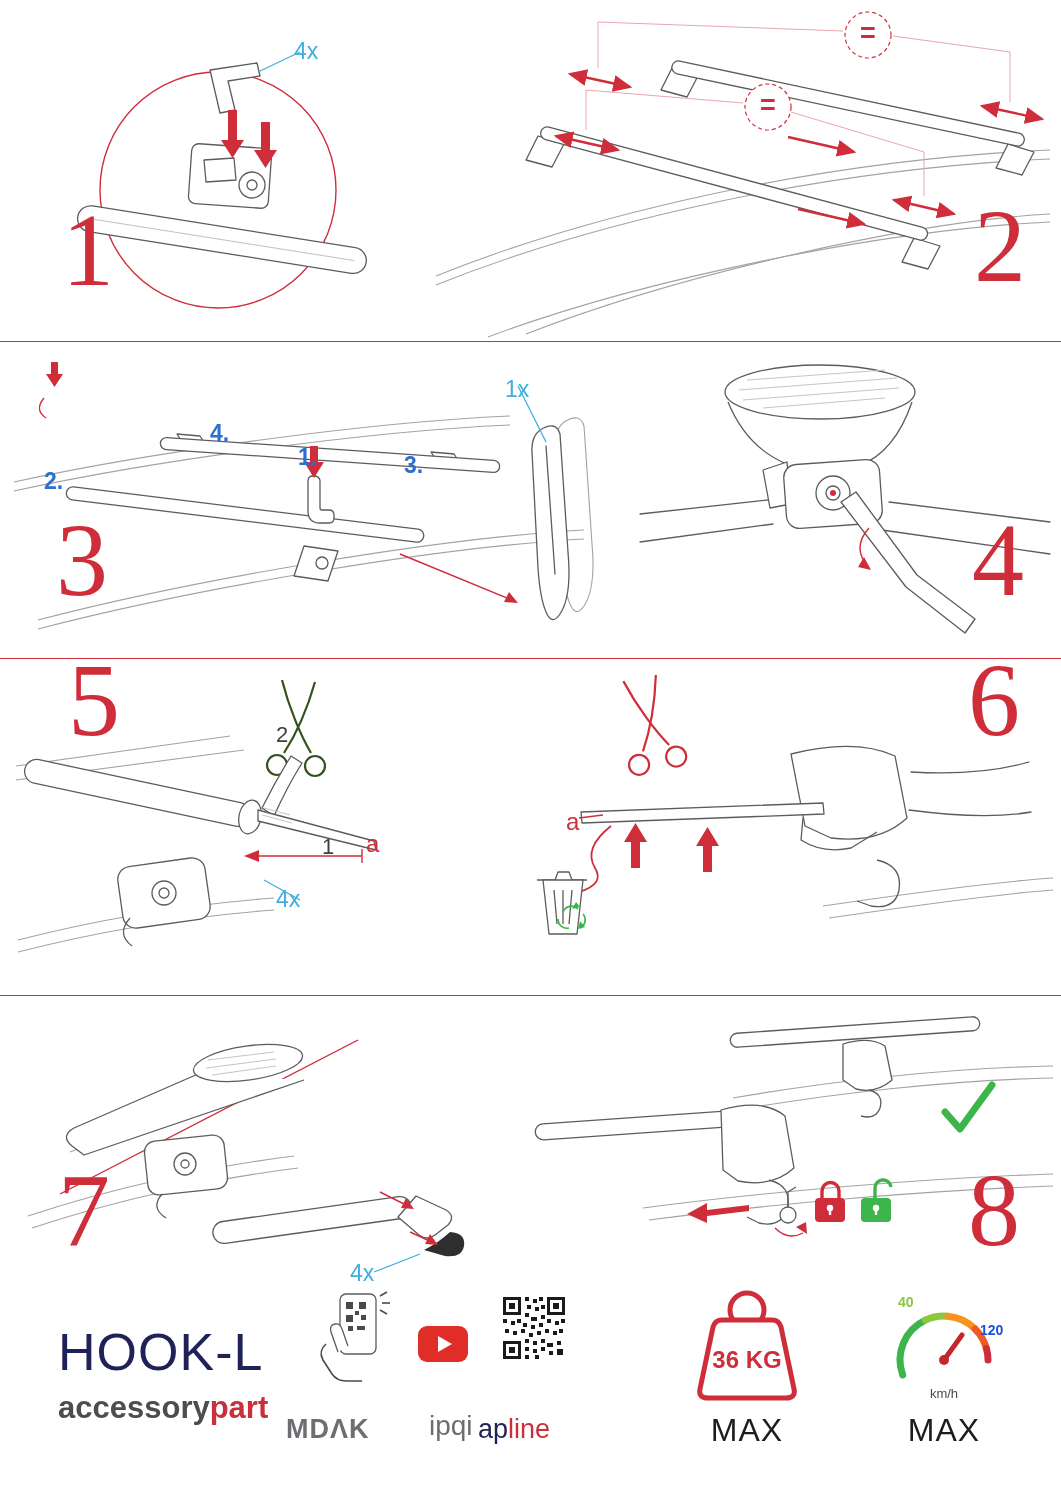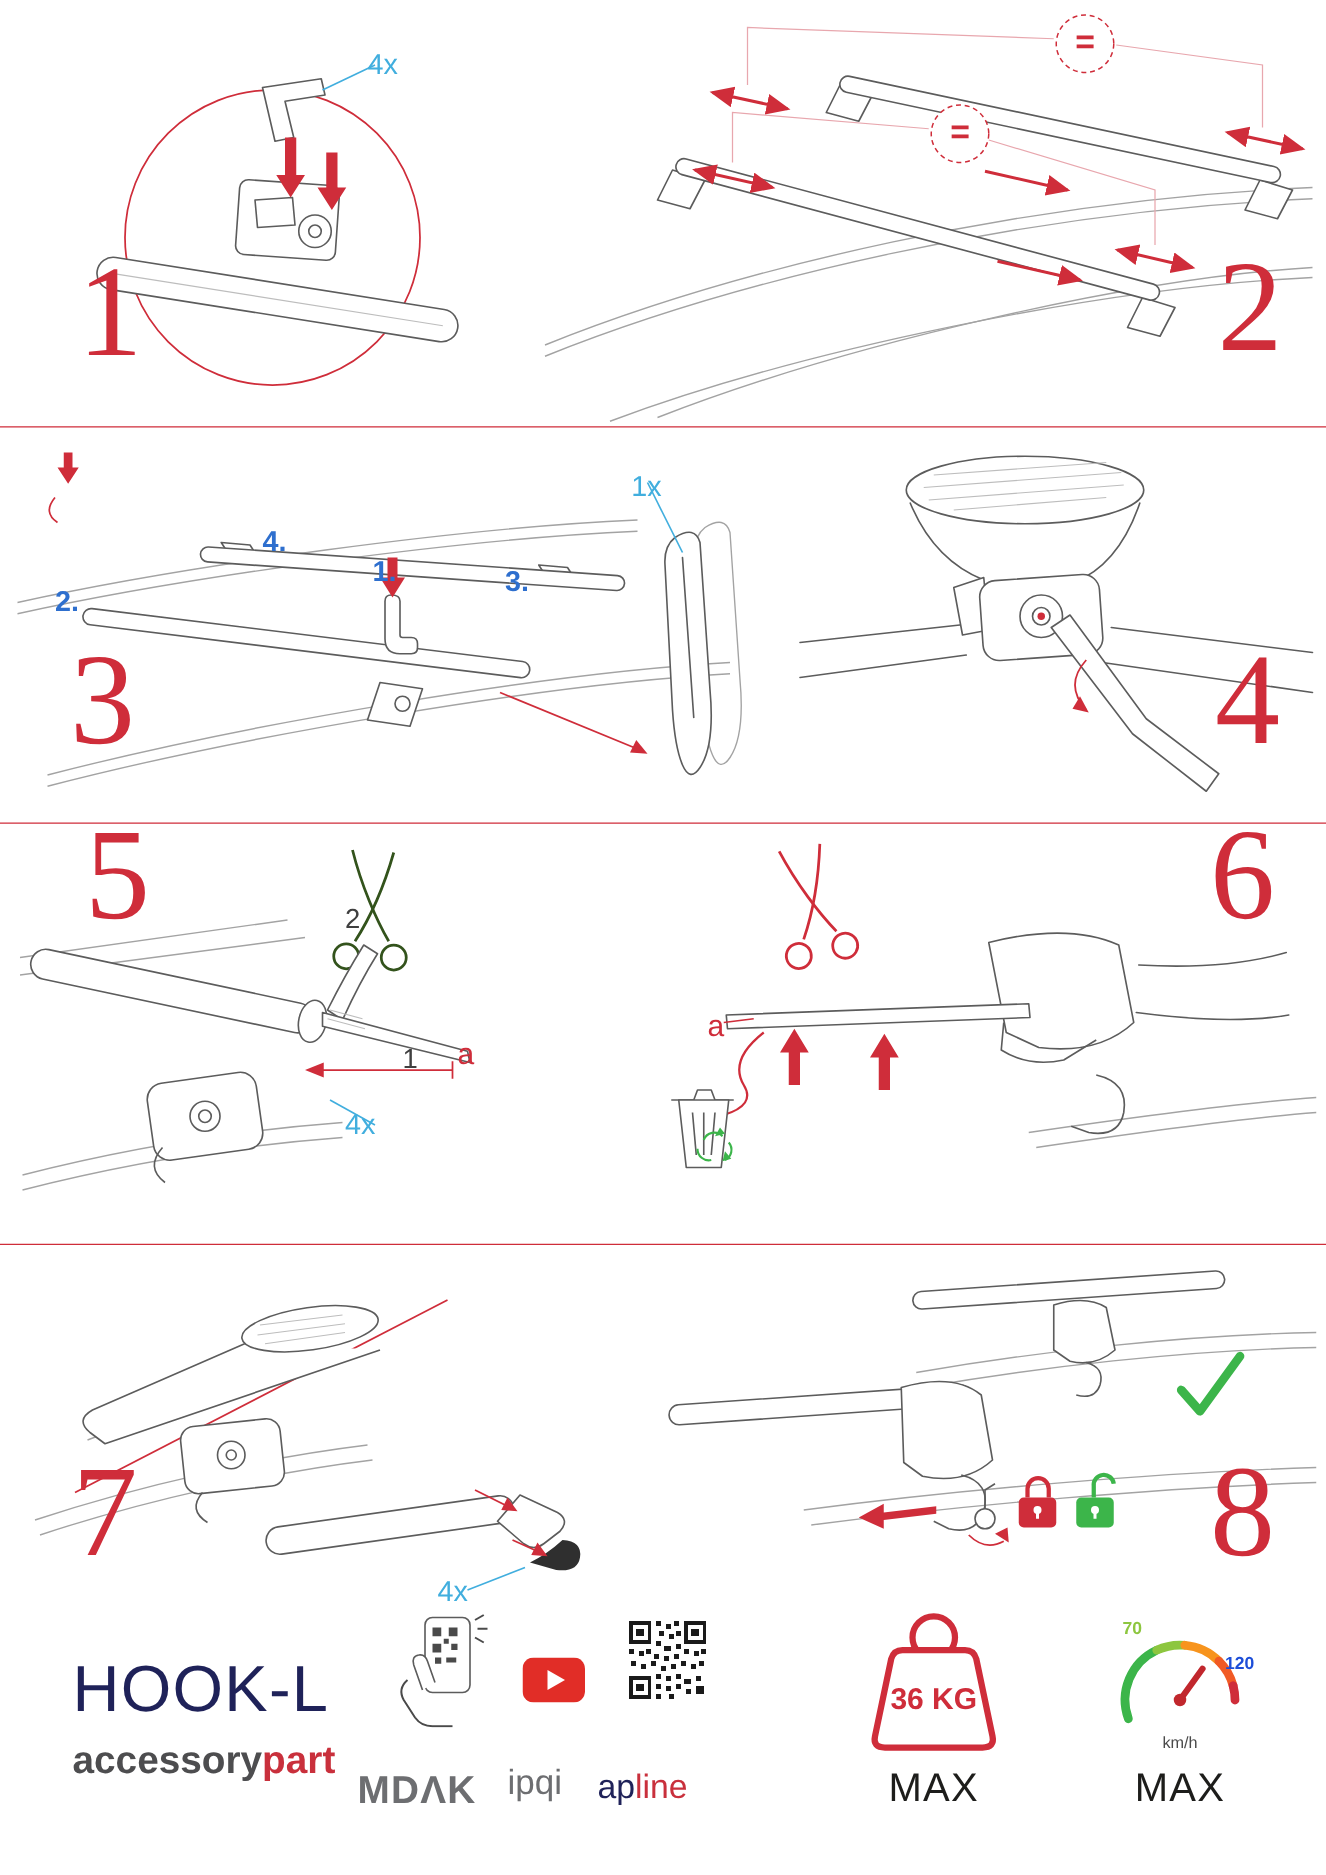--- a/index.html
+++ b/index.html
@@ -469,22 +469,22 @@
           <rect x="32" y="54" width="4" height="4"></rect>
           <rect x="40" y="52" width="4" height="4"></rect>
         <rect x="48" y="56" width="4" height="4"></rect>
           <rect x="56" y="54" width="6" height="6"></rect>
         <rect x="24" y="60" width="4" height="4"></rect>
           <rect x="34" y="60" width="4" height="4"></rect>
       </g>
     </svg>
   </div>
 
-  <div class="logo" style="left:286px;top:1414px;font-size:31px">MDΛK</div>
-  <div class="logo-light" style="left:406px;top:1410px;font-size:28px">ipqi</div>
+  <div class="logo" style="left:286px;top:1414px;font-size:27px">MDΛK</div>
+  <div class="logo-light" style="left:429px;top:1410px;font-size:28px">ipqi</div>
   <div class="logo-ap" style="left:478px;top:1414px;font-size:27px">
     <span class="ap">ap</span><span class="line">line</span>
   </div>
 
   <div class="abs" style="left:692px;top:1286px;width:110px;height:124px">
     <svg viewBox="0 0 110 124">
       <circle cx="55" cy="24" r="17" fill="none" stroke="#cf2d3a" stroke-width="5"></circle>
       <path d="M30 34 h50 q7 0 9 7 l13 62 q2 9 -8 9 h-78 q-10 0 -8 -9 l13 -62 q2 -7 9 -7 z" fill="#fff" stroke="#cf2d3a" stroke-width="5" stroke-linejoin="round"></path>
     </svg>
   </div>
@@ -497,18 +497,18 @@
         <path d="M20.7 87 A44 44 0 0 1 43.4 32.1" stroke="#3cb54a"></path>
         <path d="M43.4 32.1 A44 44 0 0 1 65.8 28.2" stroke="#8dc63f"></path>
         <path d="M65.8 28.2 A44 44 0 0 1 93.1 40.9" stroke="#f7941d"></path>
         <path d="M93.1 40.9 A44 44 0 0 1 104.5 60.6" stroke="#f15a24"></path>
       </g>
       <path d="M104.5 60.6 A44 44 0 0 1 106 72" fill="none" stroke="#cf2d3a" stroke-width="7" stroke-linecap="round"></path>
       <line x1="62" y1="72" x2="80" y2="47" stroke="#c1272d" stroke-width="5" stroke-linecap="round"></line>
       <circle cx="62" cy="72" r="5" fill="#c1272d"></circle>
     </svg>
   </div>
-  <div class="gauge-num" style="left:898px;top:1294px;color:#8dc63f">70</div>
+  <div class="gauge-num" style="left:898px;top:1294px;color:#8dc63f">40</div>
   <div class="gauge-num" style="left:980px;top:1322px;color:#1d4ed8">120</div>
   <div class="kmh" style="left:882px;width:124px;top:1386px">km/h</div>
   <div class="maxlabel" style="left:882px;width:124px;top:1412px">MAX</div>
 
 </div>
 
 </body></html>

